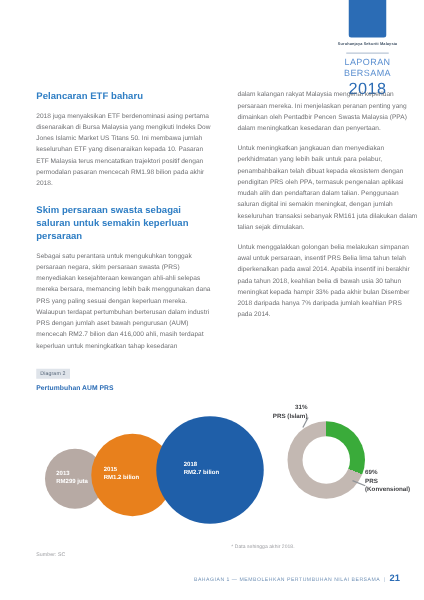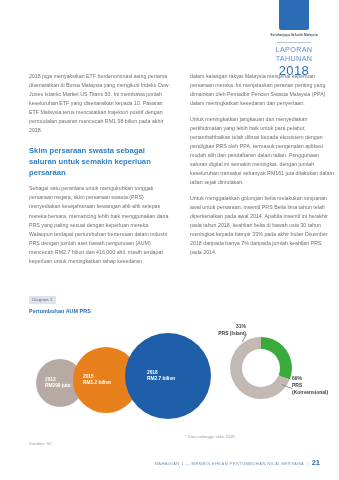--- a/index.html
+++ b/index.html
@@ -267,27 +267,28 @@
 </head>
 <body>
 
 <div class="page">
 
   <div class="masthead">
     <div class="logo-mark"></div>
     <div class="logo-words">Suruhanjaya Sekuriti Malaysia</div>
     <div class="logo-rule"></div>
     <div class="report-kicker">LAPORAN</div>
-    <div class="report-kicker">TAHUNAN</div>
+    <div class="report-kicker">BERSAMA</div>
     <div class="report-year">2018</div>
   </div>
 
   <div class="columns">
 
     <div class="col">
+      <h2 class="sec-heading">Pelancaran ETF baharu</h2>
       <p class="para">2018 juga menyaksikan ETF berdenominasi asing pertama disenaraikan di Bursa Malaysia yang mengikuti Indeks Dow Jones Islamic Market US Titans 50. Ini membawa jumlah keseluruhan ETF yang disenaraikan kepada 10. Pasaran ETF Malaysia terus mencatatkan trajektori positif dengan permodalan pasaran mencecah RM1.98 bilion pada akhir 2018.</p>
       <h2 class="sec-heading gap-top">Skim persaraan swasta sebagai saluran untuk semakin keperluan persaraan</h2>
       <p class="para">Sebagai satu perantara untuk mengukuhkan tonggak persaraan negara, skim persaraan swasta (PRS) menyediakan kesejahteraan kewangan ahli-ahli selepas mereka bersara, memancing lebih baik menggunakan dana PRS yang paling sesuai dengan keperluan mereka. Walaupun terdapat pertumbuhan berterusan dalam industri PRS dengan jumlah aset bawah pengurusan (AUM) mencecah RM2.7 bilion dan 416,000 ahli, masih terdapat keperluan untuk meningkatkan tahap kesedaran</p>
     </div>
 
     <div class="col">
       <p class="para">dalam kalangan rakyat Malaysia mengenai keperluan persaraan mereka. Ini menjelaskan peranan penting yang dimainkan oleh Pentadbir Pencen Swasta Malaysia (PPA) dalam meningkatkan kesedaran dan penyertaan.</p>
       <p class="para">Untuk meningkatkan jangkauan dan menyediakan perkhidmatan yang lebih baik untuk para pelabur, penambahbaikan telah dibuat kepada ekosistem dengan pendigitan PRS oleh PPA, termasuk pengenalan aplikasi mudah alih dan pendaftaran dalam talian. Penggunaan saluran digital ini semakin meningkat, dengan jumlah keseluruhan transaksi sebanyak RM161 juta dilakukan dalam talian sejak dimulakan.</p>
       <p class="para">Untuk menggalakkan golongan belia melakukan simpanan awal untuk persaraan, insentif PRS Belia lima tahun telah diperkenalkan pada awal 2014. Apabila insentif ini berakhir pada tahun 2018, keahlian belia di bawah usia 30 tahun meningkat kepada hampir 33% pada akhir bulan Disember 2018 daripada hanya 7% daripada jumlah keahlian PRS pada 2014.</p>
     </div>

